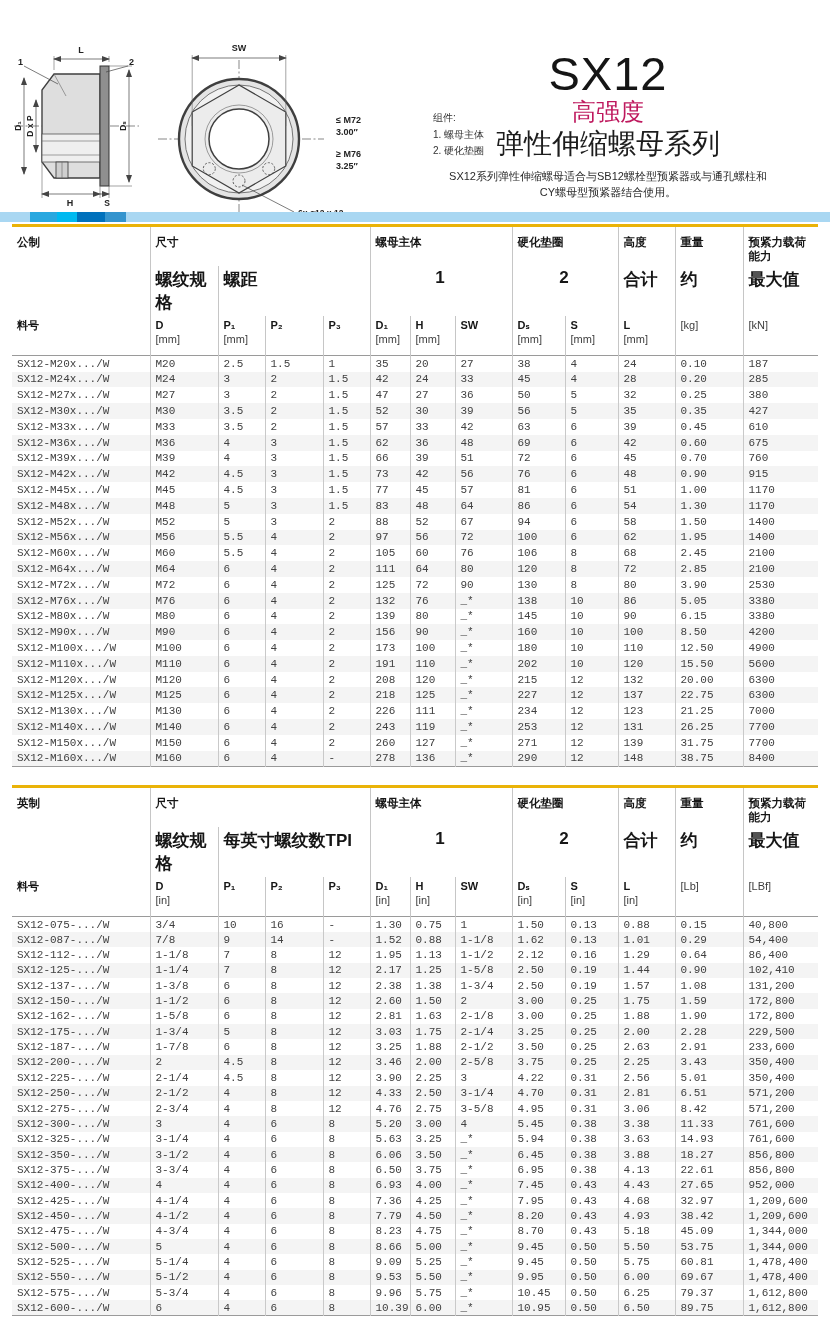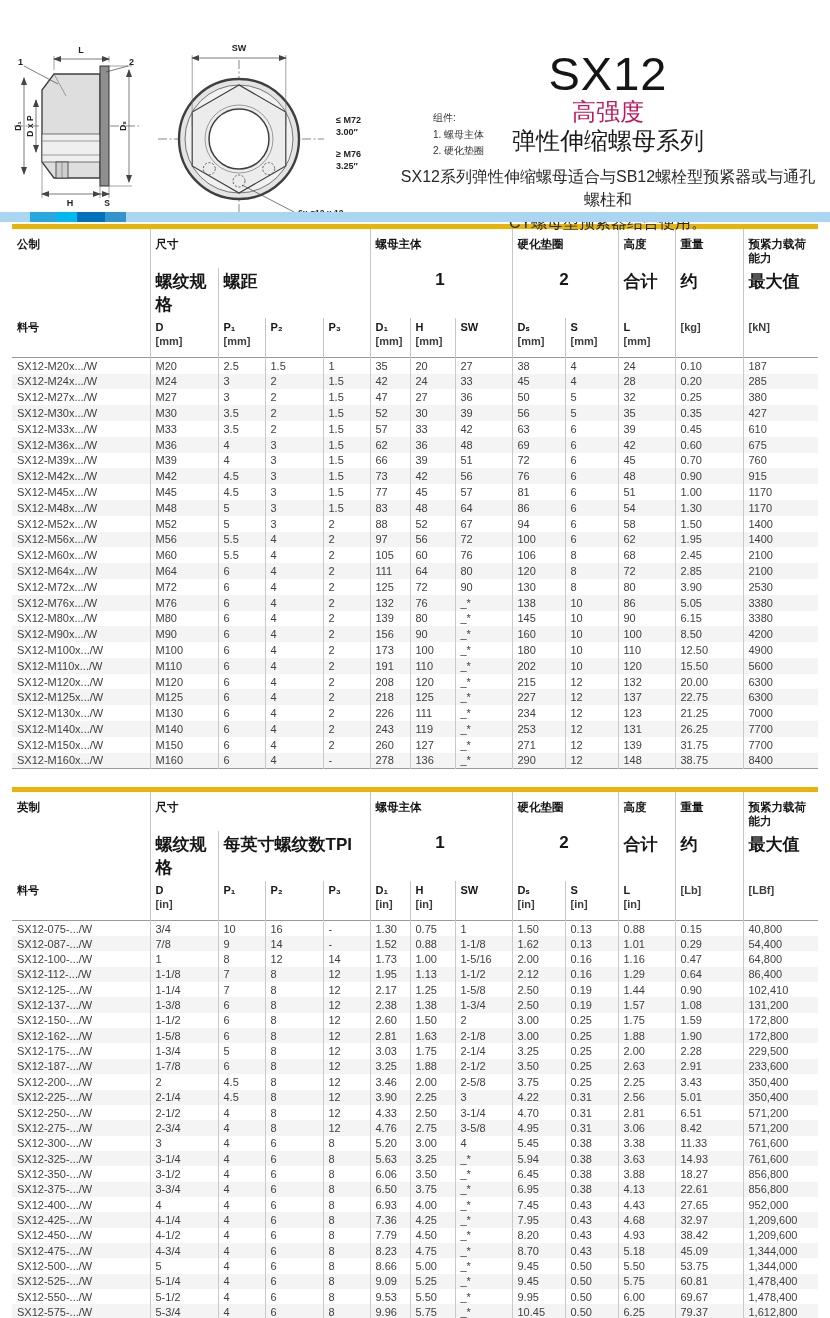--- a/index.html
+++ b/index.html
@@ -9,43 +9,43 @@
   .page { position:relative; width:830px; height:1318px; background:#fff; overflow:hidden; }
 
   
   .top { position:relative; width:830px; height:212px; }
   .svg-side  { position:absolute; left:12px;  top:38px; }
   .svg-front { position:absolute; left:142px; top:36px; }
   .parts-list { position:absolute; left:433px; top:110px; font-size:10px; color:#333; line-height:1.65; }
   .title-block { position:absolute; right:12px; top:50px; text-align:center; width:420px; }
   .product-name { font-size:47px; font-weight:200; color:#151515; line-height:1.02; letter-spacing:1px; }
   .subtitle { font-size:24px; font-weight:400; color:#be185d; line-height:1.2; }
-  .subtitle2 { font-size:24px; font-weight:400; color:#1c1c1c; line-height:1.2; }
-  .descr { margin-top:9px; font-size:16px; color:#2a2a2a; line-height:1.45; }
+  .subtitle2 { font-size:28px; font-weight:400; color:#1c1c1c; line-height:1.2; }
+  .descr { margin-top:9px; font-size:11px; color:#2a2a2a; line-height:1.45; }
 
   
   .accent-bar { position:relative; width:830px; height:10px; background:#a9d7f2; }
   .accent-bar .seg { position:absolute; top:0; height:10px; }
   .seg1 { left:30px;  width:27px; background:#29a8e0; }
   .seg2 { left:57px;  width:20px; background:#00b9f0; }
   .seg3 { left:77px;  width:28px; background:#0071bc; }
   .seg4 { left:105px; width:21px; background:#3494ce; }
 
   
   table { border-collapse:collapse; table-layout:fixed; width:806px; margin:0 12px; }
   .tbl-metric { margin-top:2px; }
   .tbl-imperial { margin-top:18px; }
-  thead { border-top:5px solid #eab308; border-bottom:1px solid #9a9a9a; }
-  tbody { border-bottom:1px solid #9a9a9a; }
+  thead { border-top:3px solid #eab308; border-bottom:1px solid #9a9a9a; }
+  tbody { border-bottom:1px solid #9a9a9a;font-family:Liberation Mono, monospace; }
   th { font-weight:bold; color:#161616; text-align:left; vertical-align:top; padding:2px 2px 2px 5px; }
   .hrowA th { font-size:11.5px; padding-top:8px; line-height:1.25; height:30px; }
   .hrowB th { font-size:17px; height:26px; }
   .hrowC th { font-size:11px;  height:40px; line-height:1.3; padding-bottom:5px; }
   .hrowC .sym { display:block; font-weight:bold; }
-  .hrowC .unit { display:block; font-weight:bold; color:#3d3d3d; }
+  .hrowC .unit { display:block; font-weight:normal; color:#3d3d3d; }
   th.bl, td.bl { border-left:1px solid #c6c6c6; }
   th.center { text-align:center; padding-left:0; }
   td { font-size:11px; color:#404040; padding:0 2px 0 5px; white-space:nowrap; overflow:hidden; }
   .tbl-metric td { height:15.8px; }
   .tbl-imperial td { height:15.35px; }
   tbody tr:nth-child(even) { background:#f4f4f4; }
   tbody td + td { border-left:1px solid #c9c9c9; }
 
   
   .footnotes { margin:8px 12px 0 12px; font-size:10px; color:#2b2b2b; line-height:1.42; }
@@ -773,35 +773,20 @@
           <td>1.52</td>
           <td>0.88</td>
           <td>1-1/8</td>
           <td>1.62</td>
           <td>0.13</td>
           <td>1.01</td>
           <td>0.29</td>
           <td>54,400</td>
         </tr>
         <tr>
-          <td>SX12-100-.../W</td>
-          <td>1</td>
-          <td>8</td>
-          <td>12</td>
-          <td>14</td>
-          <td>1.73</td>
-          <td>1.00</td>
-          <td>1-5/16</td>
-          <td>2.00</td>
-          <td>0.16</td>
-          <td>1.16</td>
-          <td>0.47</td>
-          <td>64,800</td>
-        </tr>
-        <tr>
           <td>SX12-112-.../W</td>
           <td>1-1/8</td>
           <td>7</td>
           <td>8</td>
           <td>12</td>
           <td>1.95</td>
           <td>1.13</td>
           <td>1-1/2</td>
           <td>2.12</td>
           <td>0.16</td>

